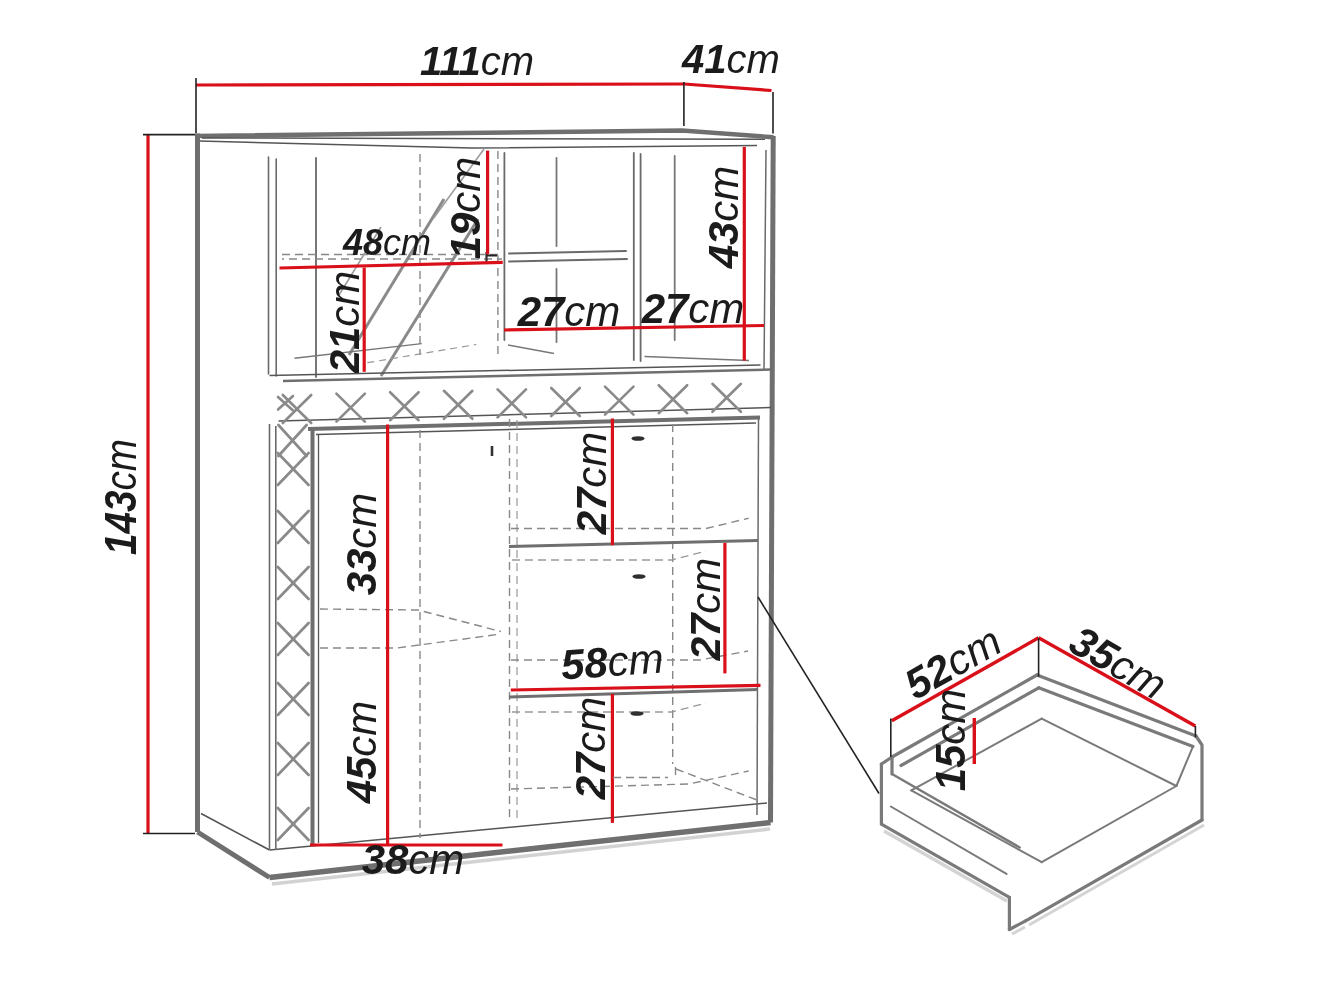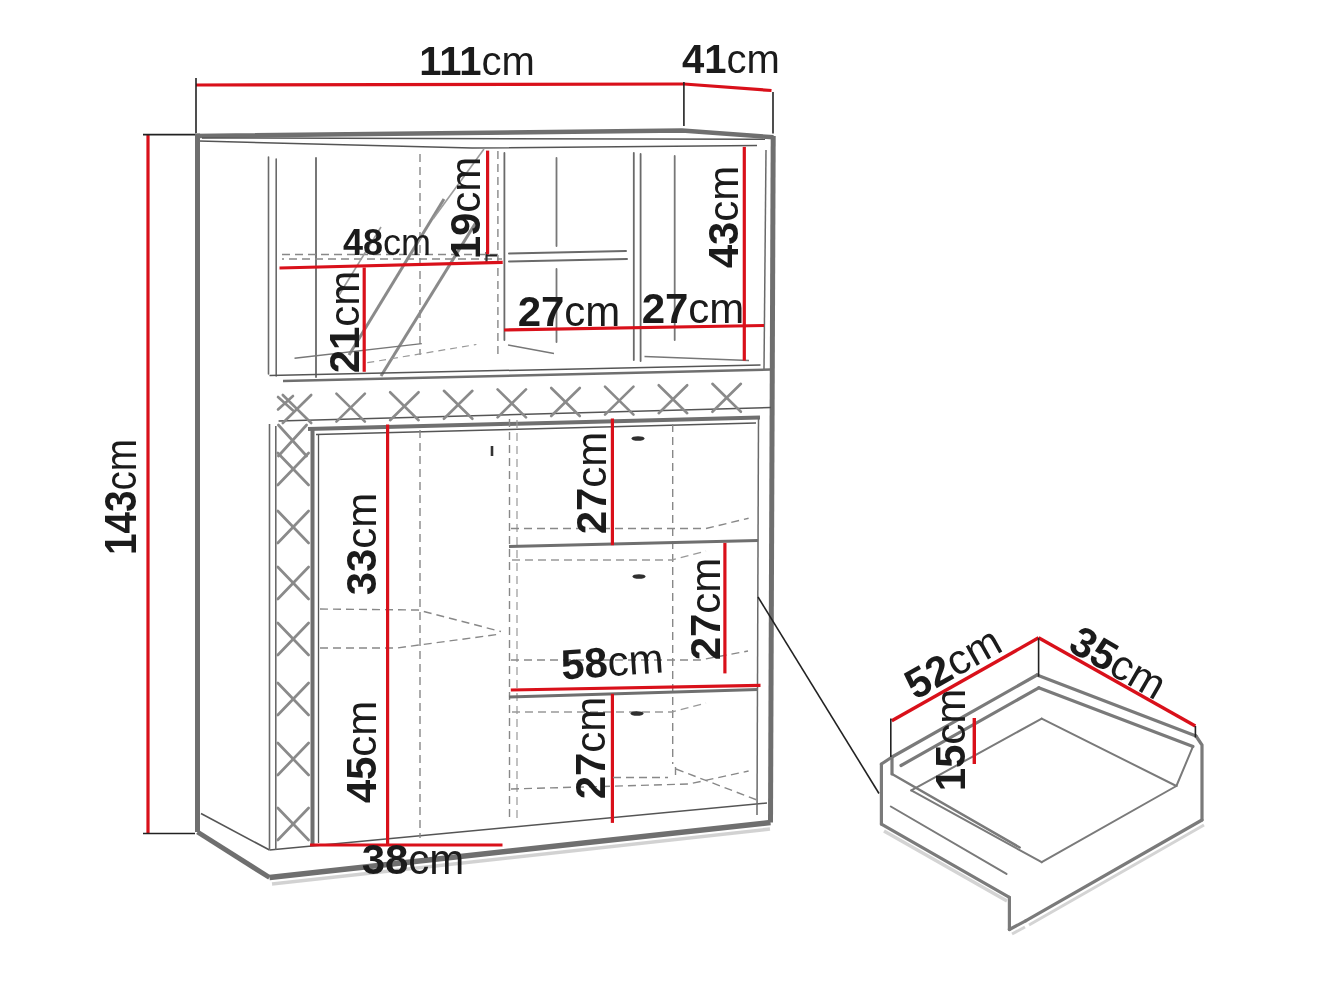--- a/index.html
+++ b/index.html
@@ -1,16 +1,16 @@
 <!DOCTYPE html>
 <html><head>
 <meta charset="utf-8">
 <style>
   html,body{margin:0;padding:0;background:#ffffff;}
-  .wrap{width:1320px;height:990px;position:relative;background:#ffffff;}
+  .wrap{width:1320px;height:990px;position:relative;background:#ffffff;font-style:italic;}
   text{font-family:"Liberation Sans", sans-serif;fill:#1b1b1b;}
   .d{font-weight:bold;}
 </style>
 </head>
 <body>
 <div class="wrap">
 <svg width="1320" height="990" viewBox="0 0 1320 990">
 
 <rect x="0" y="0" width="1320" height="990" fill="#ffffff"></rect>
 

